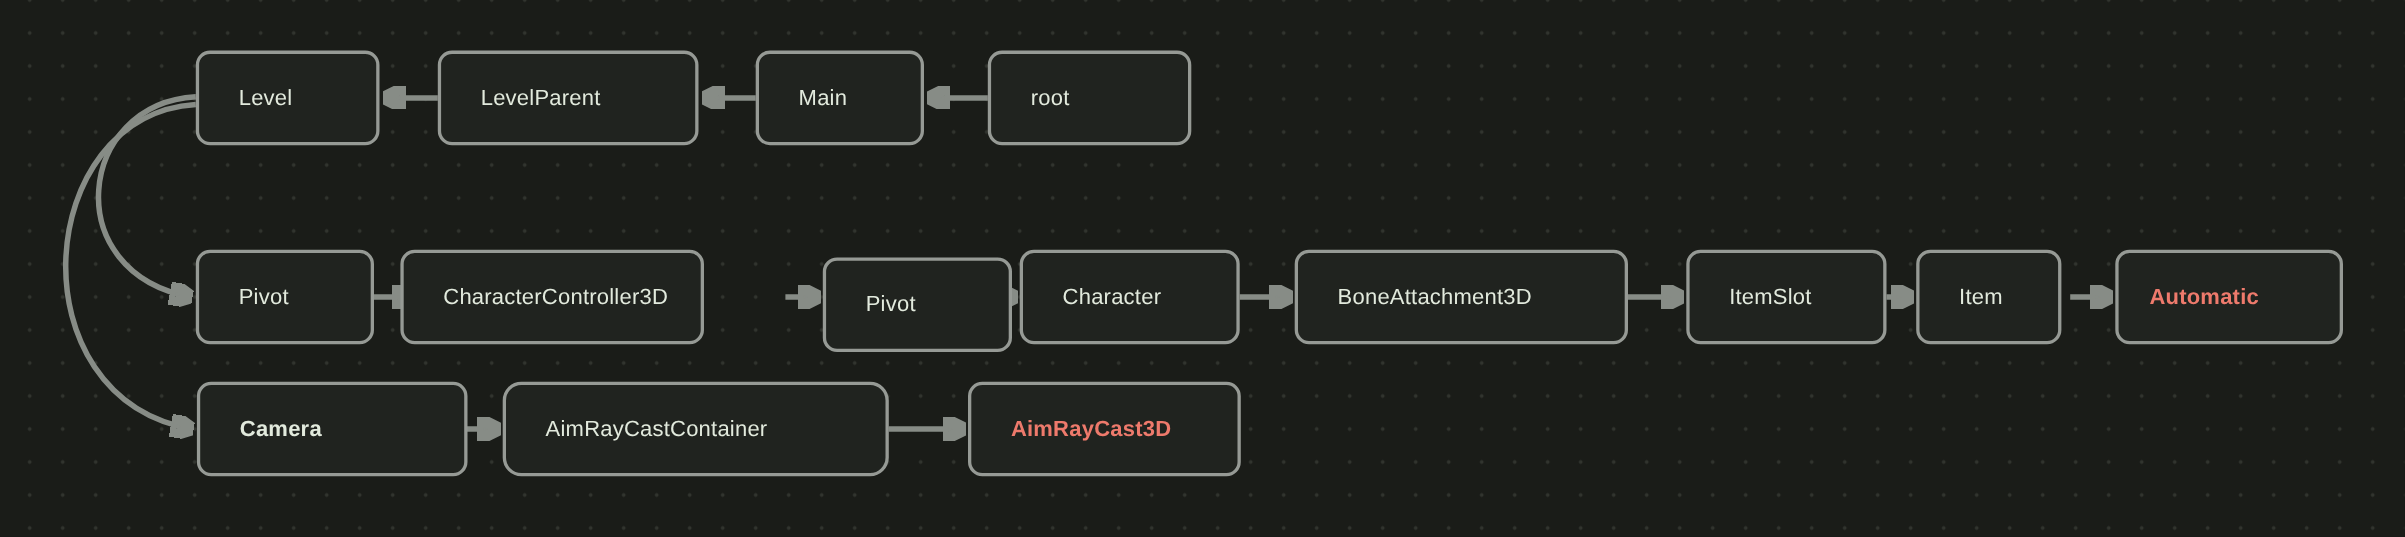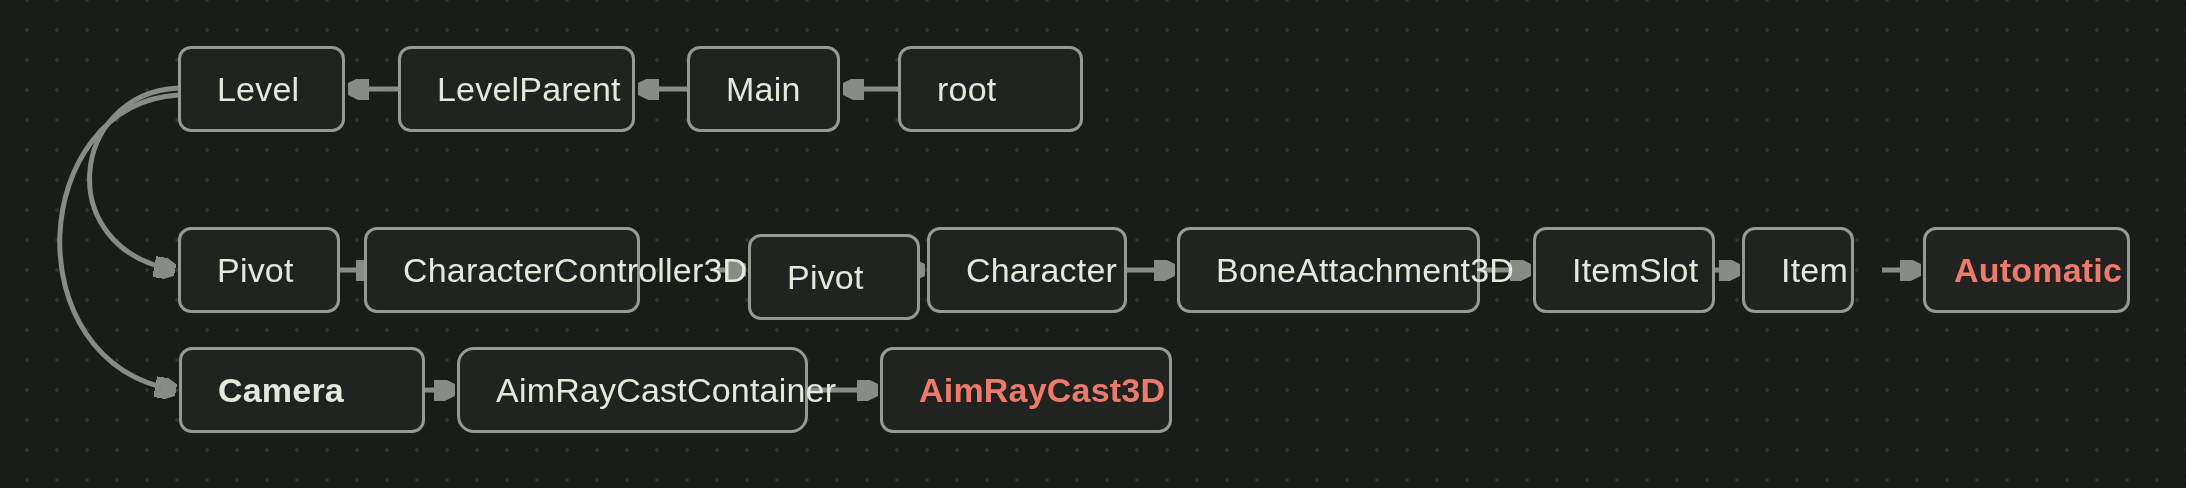--- a/index.html
+++ b/index.html
@@ -31,21 +31,21 @@
     stroke-width: 5;
   }
   .node {
     position: absolute;
     height: 86px;
     box-sizing: border-box;
     background: #20231f;
     border: 3px solid #969a95;
     border-radius: 13px;
     color: #e2eadd;
-    font-size: 34px;
+    font-size: 20px;
     font-weight: 400;
     display: flex;
     align-items: center;
     padding-left: 36px;
     white-space: nowrap;
     letter-spacing: 0.2px;
   }
   .node.highlight {
     color: #ee7a6c;
     font-weight: 700;
@@ -86,20 +86,20 @@
   <div class="node" style="left:398px; top:46px; width:237px;">LevelParent</div>
   <div class="node" style="left:687px; top:46px; width:153px;text-align:right;">Main</div>
   <div class="node" style="left:898px; top:46px; width:185px;">root</div>
 
   <div class="node" style="left:178px; top:227px; width:162px;">Pivot</div>
   <div class="node" style="left:364px; top:227px; width:276px;">CharacterController3D</div>
   <div class="node" style="left:748px; top:234px; width:172px;">Pivot</div>
   <div class="node" style="left:927px; top:227px; width:200px;">Character</div>
   <div class="node" style="left:1177px; top:227px; width:303px;">BoneAttachment3D</div>
   <div class="node" style="left:1533px; top:227px; width:182px;">ItemSlot</div>
-  <div class="node" style="left:1742px; top:227px; width:112px;">Item</div>
+  <div class="node" style="left:1742px; top:227px; width:132px;">Item</div>
   <div class="node highlight" style="left:1923px; top:227px; width:207px;padding-left:28px;">Automatic</div>
 
   <div class="node" style="left:179px; top:347px; width:246px;font-weight:bold;">Camera</div>
   <div class="node" style="left:457px; top:347px; width:351px;border-radius:17px;">AimRayCastContainer</div>
-  <div class="node highlight" style="left:880px; top:347px; width:292px;">AimRayCast3D</div>
+  <div class="node highlight" style="left:880px; top:347px; width:248px;">AimRayCast3D</div>
 
 </div>
 
 </body></html>

